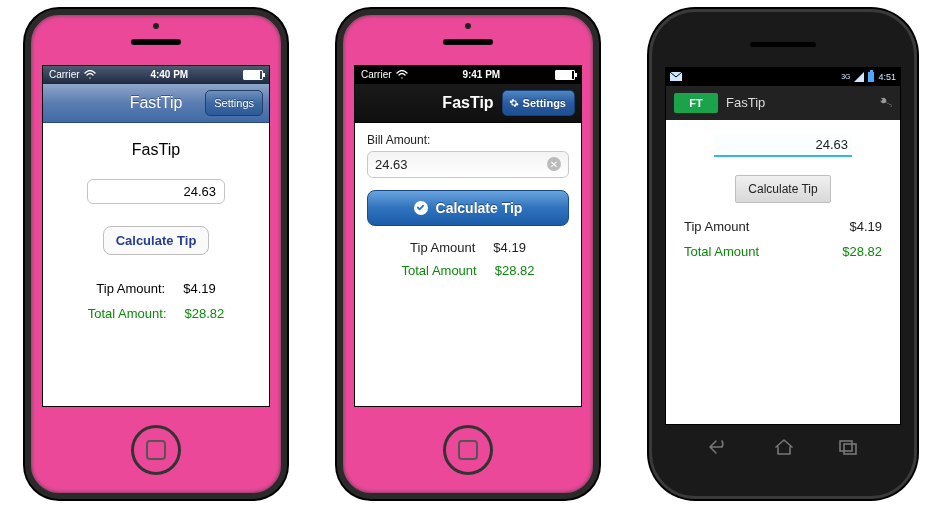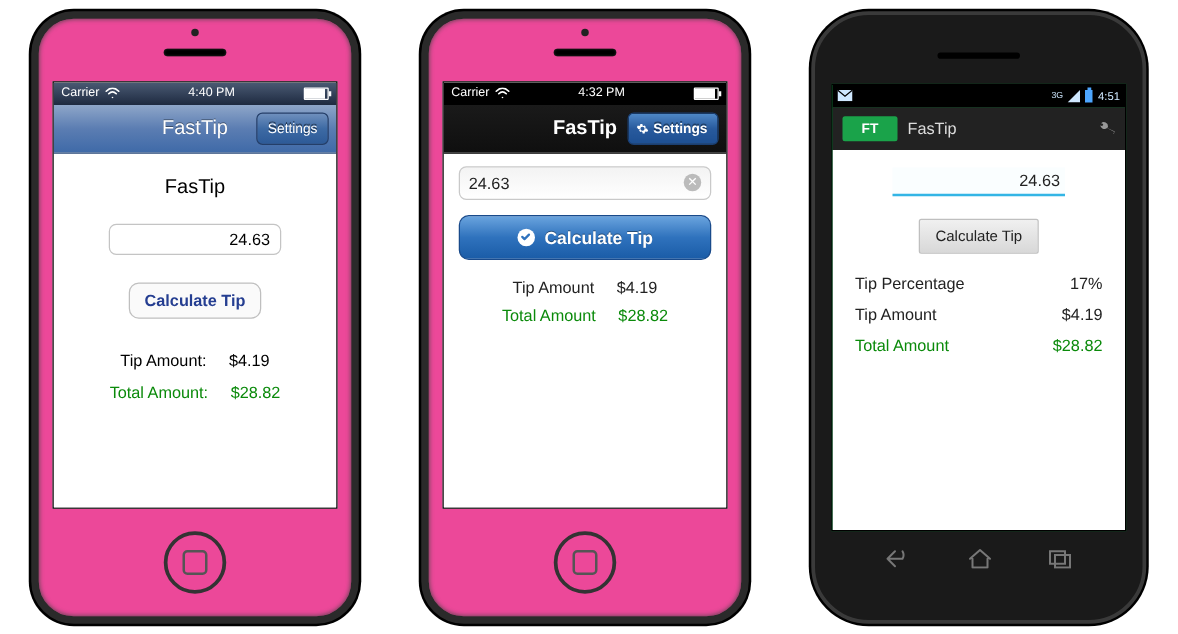--- a/index.html
+++ b/index.html
@@ -7,21 +7,21 @@
 .phone{position:relative;display:flex;flex-direction:column;align-items:center}
 
 .iphone-shell{width:250px;height:478px;background:#ec4899;border-radius:34px;border:6px solid #2a2a2a;box-shadow:0 0 0 2px #000,inset 0 0 4px #444;display:flex;flex-direction:column;align-items:center;position:relative}
 .iphone-ear{width:50px;height:6px;background:#000;border-radius:4px;margin-top:24px;box-shadow:inset 0 0 2px #333}
 .iphone-cam{position:absolute;top:8px;left:50%;transform:translateX(-50%);width:6px;height:6px;background:#222;border-radius:50%}
 .iphone-screen{width:226px;height:340px;background:#fff;margin-top:20px;border:1px solid #000;display:flex;flex-direction:column;overflow:hidden}
 .iphone-home{width:44px;height:44px;border:3px solid #333;border-radius:50%;margin-top:18px;display:flex;align-items:center;justify-content:center}
 .iphone-home-inner{width:16px;height:16px;border:2px solid #555;border-radius:4px}
 
 .ios-status{height:18px;background:linear-gradient(#4a5a73,#1e2a40);color:#fff;font-size:10px;display:flex;align-items:center;justify-content:space-between;padding:0 6px}
-.ios-status .mid{flex:1;text-align:center;font-weight:normal}
+.ios-status .mid{flex:1;text-align:center;font-weight:bold}
 .ios-status .lt{display:flex;align-items:center;gap:4px}
 .wifi-icon{display:inline-block}
 .bat-icon{width:18px;height:8px;border:1px solid #fff;border-radius:1px;position:relative}
 .bat-icon::after{content:'';position:absolute;right:-3px;top:2px;width:2px;height:4px;background:#fff}
 .bat-icon .fill{background:#fff;height:100%;width:90%}
 
 .ios-nav-old{height:38px;background:linear-gradient(#8ea6c9,#5b7db2 50%,#3f6aa8);display:flex;align-items:center;justify-content:center;position:relative;color:#fff;font-weight:normal;font-size:16px;border-bottom:1px solid #2a4a7a;text-shadow:0 -1px 0 rgba(0,0,0,.4)}
 .ios-nav-old .btn{position:absolute;right:6px;top:6px;height:24px;padding:0 8px;font-size:11px;color:#fff;border:1px solid #243e68;border-radius:5px;background:linear-gradient(#6f8fbd,#3d6aa4 50%,#2d5a97);text-shadow:0 -1px 0 rgba(0,0,0,.5);display:flex;align-items:center}
 
 .ios1-body{flex:1;background:#fff;text-align:center;padding-top:18px;font-size:15px;color:#000}
@@ -129,35 +129,36 @@
       <div class="iphone-cam"></div>
       <div class="iphone-ear"></div>
       <div class="iphone-screen">
         <div class="ios-status" style="background:#000">
           <div class="lt">
             <span>Carrier</span>
             <svg class="wifi-icon" width="12" height="9" viewBox="0 0 12 9">
                 <path d="M1 3 Q6 -2 11 3 M3 5 Q6 2 9 5 M6 8 L6 8" stroke="#fff" stroke-width="1.3" fill="none" stroke-linecap="round"></path>
               </svg>
           </div>
-          <div class="mid">4:32 PM</div>
+          <div class="mid">9:41 PM</div>
           <div class="bat-icon">
               <div class="fill"></div>
             </div>
         </div>
         <div class="ios-nav-dark">
           <span>FasTip</span>
           <div class="btn">
             <svg class="gear" width="10" height="10" viewBox="0 0 24 24">
                 <path fill="#fff" d="M12 8a4 4 0 1 0 0 8 4 4 0 0 0 0-8zm9 4a7 7 0 0 1-.1 1.1l2 1.6-2 3.4-2.4-.8a7 7 0 0 1-1.9 1.1l-.4 2.6h-4l-.4-2.6a7 7 0 0 1-1.9-1.1l-2.4.8-2-3.4 2-1.6A7 7 0 0 1 3 12a7 7 0 0 1 .1-1.1l-2-1.6 2-3.4 2.4.8A7 7 0 0 1 7.4 5.6L7.8 3h4l.4 2.6a7 7 0 0 1 1.9 1.1l2.4-.8 2 3.4-2 1.6A7 7 0 0 1 21 12z"></path>
               </svg>
             <span>Settings</span>
           </div>
         </div>
         <div class="ios2-body">
+          <div class="ios2-label">Bill Amount:</div>
           <div class="ios2-input">
             <span>24.63</span>
             <div class="clear-x">✕</div>
           </div>
           <div class="ios2-btn">
             <div class="chk-circle">
               <svg width="9" height="9" viewBox="0 0 10 10">
                   <path d="M2 5 L4 7 L8 3" stroke="#2f72bd" stroke-width="2" fill="none" stroke-linecap="round" stroke-linejoin="round"></path>
                 </svg>
             </div>
@@ -209,24 +210,20 @@
         </div>
         <div class="and-body">
           <div class="and-input-wrap">
             <div class="and-input">24.63</div>
           </div>
           <div class="and-btn-wrap">
             <div class="and-btn">Calculate Tip</div>
           </div>
           <div class="and-rows">
             <div class="and-row">
-              <span>Tip Percentage</span>
-              <span>17%</span>
-            </div>
-            <div class="and-row">
               <span>Tip Amount</span>
               <span>$4.19</span>
             </div>
             <div class="and-row total">
               <span>Total Amount</span>
               <span>$28.82</span>
             </div>
           </div>
         </div>
       </div>

